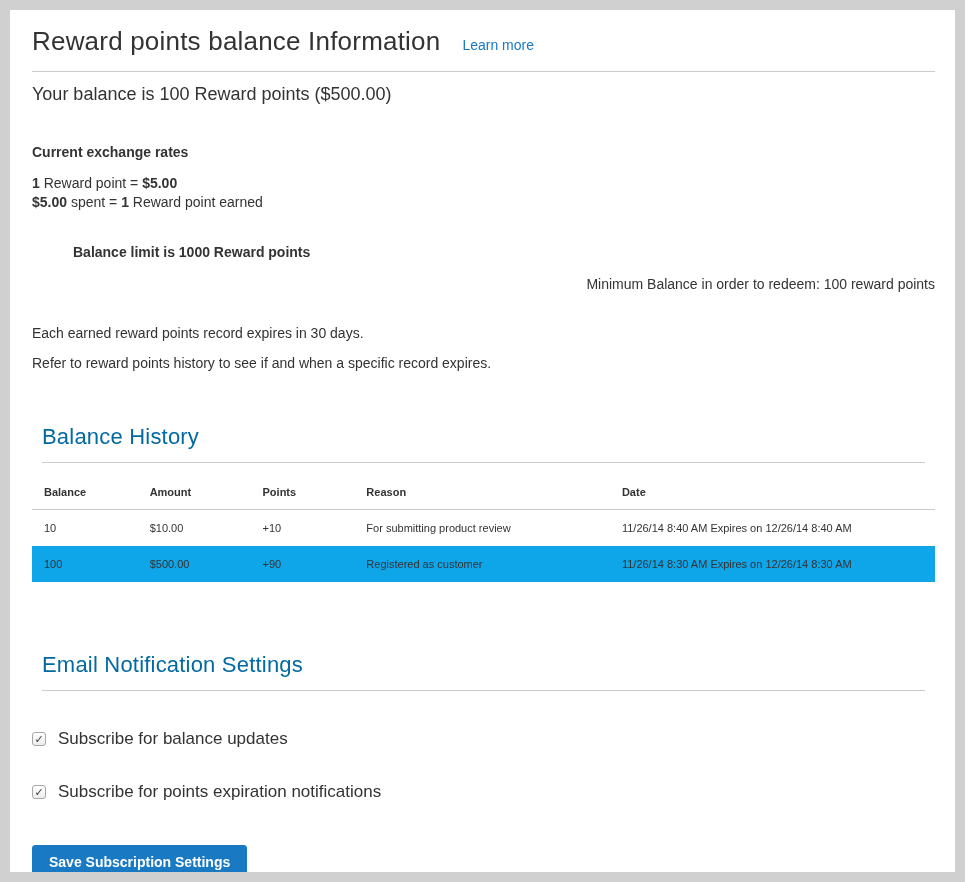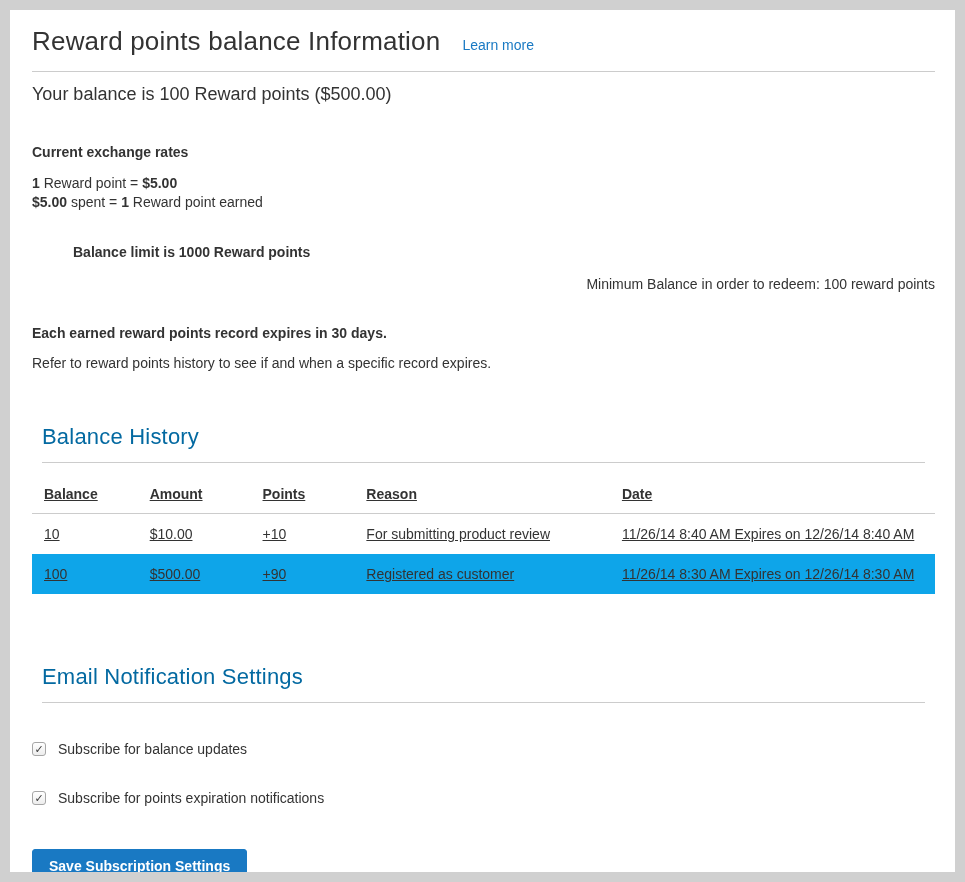--- a/index.html
+++ b/index.html
@@ -63,21 +63,21 @@
   .balance-limit {
     font-weight: bold;
     margin-top: 32px;
     padding-left: 41px;
   }
   .min-balance {
     margin-top: 16px;
     text-align: right;
   }
   .expiry-bold {
-    font-weight: bold;
+    font-weight: normal;
     margin-top: 33px;
   }
   .expiry-note {
     margin-top: 14px;
   }
 
   .section-heading {
     font-size: 22px;
     font-weight: normal;
     color: #0369a1;
@@ -86,23 +86,22 @@
     border-bottom: 1px solid #cccccc;
     letter-spacing: 0.2px;
   }
   .history-heading-wrap { margin-top: 53px; }
   .email-heading-wrap   { margin-top: 70px; }
 
   
   table.history {
     width: 100%;
     border-collapse: collapse;
-    font-size: 14px;
+    font-size: 11px;
     margin-top: 0;
-    text-decoration: underline;
   }
   table.history th {
     text-align: left;
     font-weight: bold;
     padding: 13px 12px 11px 12px;
     border-bottom: 1px solid #cccccc;
     color: #333333;
   }
   table.history td {
     padding: 12px 12px;
@@ -127,21 +126,21 @@
     align-items: center;
     justify-content: center;
     font-size: 11px;
     line-height: 11px;
     color: #3a3a3a;
     cursor: pointer;
     flex: 0 0 auto;
   }
   .option-label {
     margin-left: 12px;
-    font-size: 14px;
+    font-size: 17px;
   }
 
   .save-button {
     margin-top: 43px;
     display: inline-block;
     background: #1979c3;
     border: 1px solid #1979c3;
     border-radius: 3px;
     color: #ffffff;
     font-family: "Liberation Sans", sans-serif;

